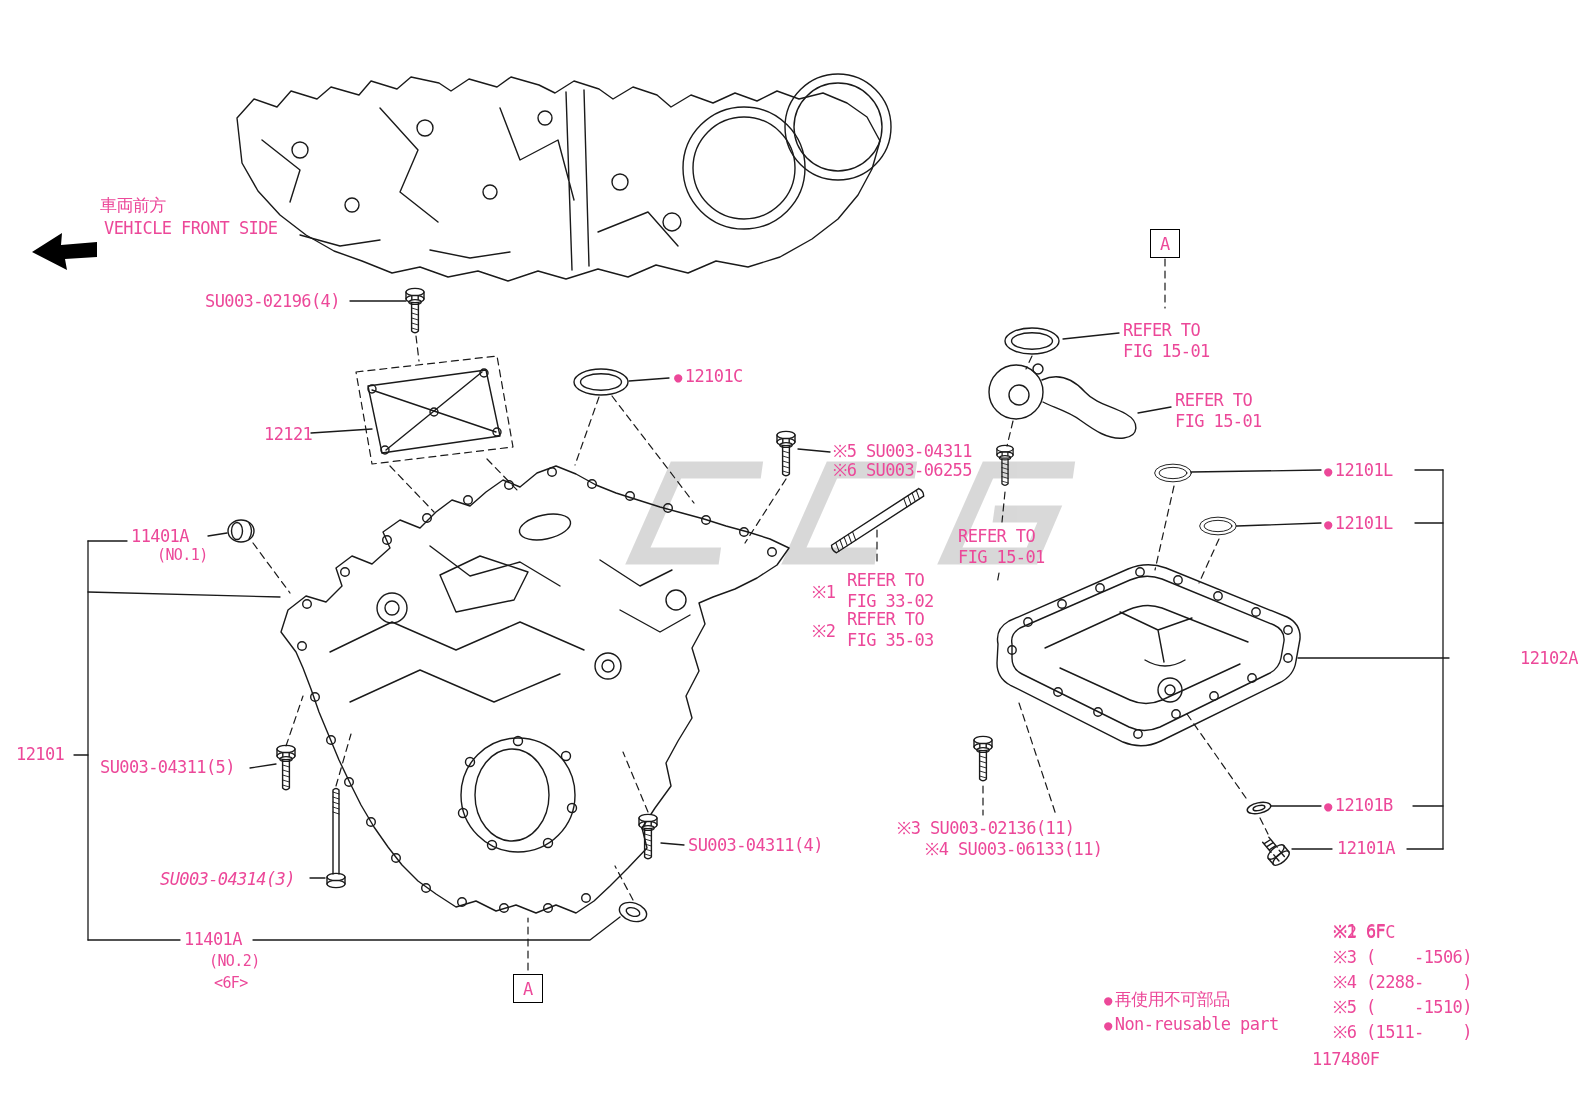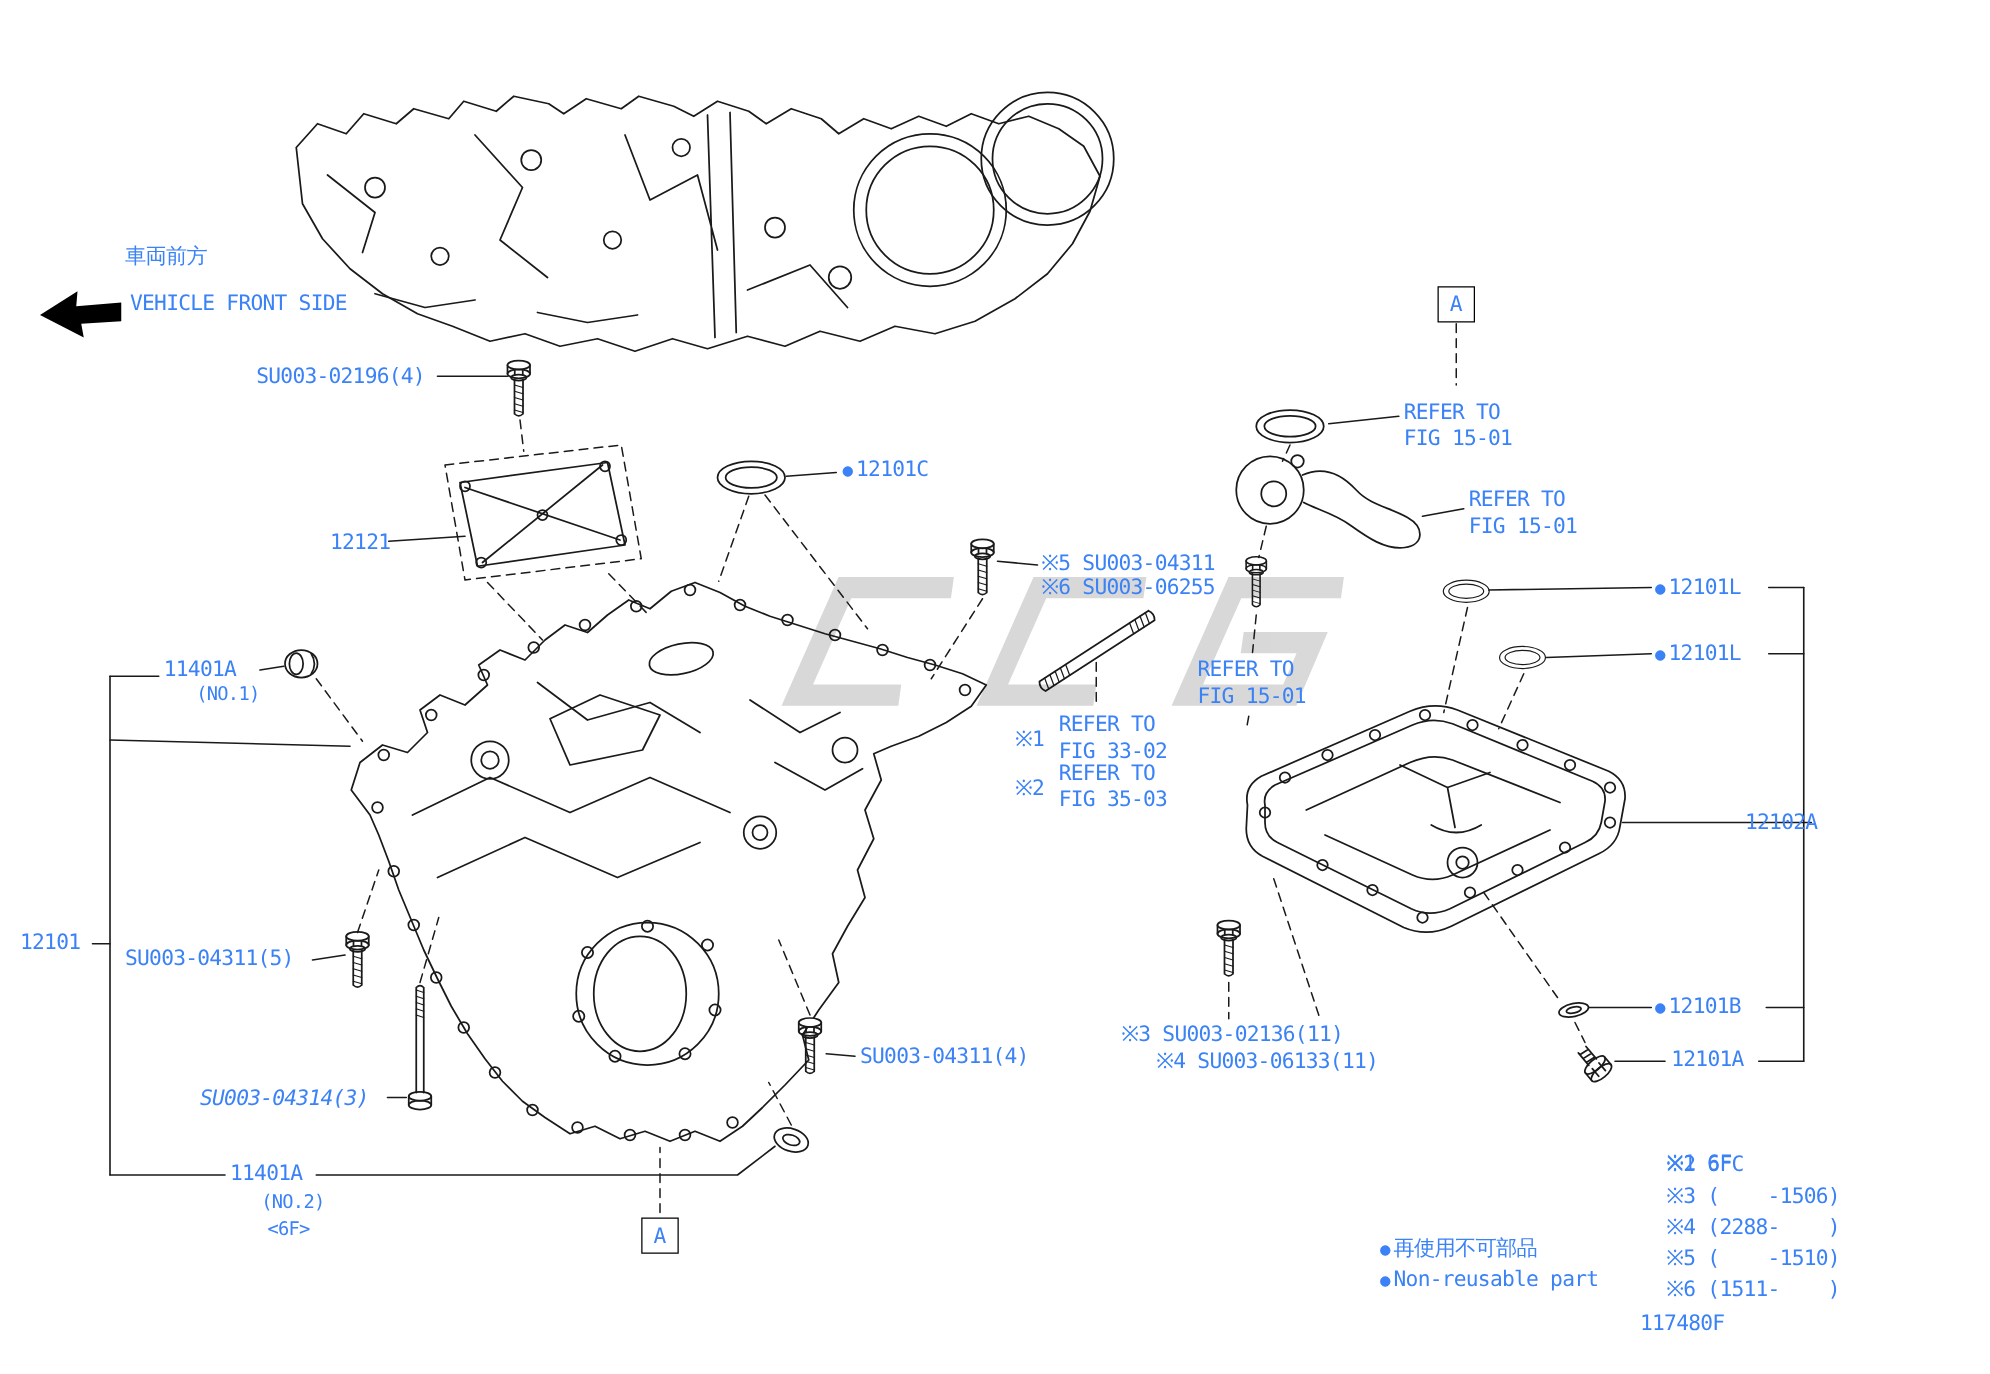--- a/index.html
+++ b/index.html
@@ -1,20 +1,20 @@
 <!DOCTYPE html>
 <html><head>
 <meta charset="utf-8">
 <style>
   * { margin:0; padding:0; box-sizing:border-box; }
   body { background:#ffffff; }
   .canvas {
     position:relative; width:1592px; height:1099px; background:#fff;
     font-family:"DejaVu Sans Mono","Liberation Mono",monospace;
-    color:#3b82f6; overflow:hidden;
+    color:#ec4899; overflow:hidden;
   }
   .art { position:absolute; left:0; top:0; width:1592px; height:1099px; }
   .lbl { position:absolute; font-size:17px; letter-spacing:-0.6px; white-space:pre; line-height:1.15; }
   .sm  { font-size:15px;margin-left:23px; }
   .bullet { font-size:14px; margin-right:3px; }
   .abox {
     position:absolute; width:30px; height:29px; border:1.7px solid #000;
     display:flex; align-items:center; justify-content:center; font-size:17px; background:#fff;
   }
 </style>
@@ -257,21 +257,21 @@
         <path d="M 983,786 L 983,815"></path>
         <path d="M 1019,703 L 1056,815"></path>
         <path d="M 1187,714 L 1246,798"></path>
         <path d="M 1260,818 L 1268,834"></path>
         <path d="M 877,530 L 877,565"></path>
       </g>
     </g>
   </svg>
 
   <div class="lbl" style="left:100px; top:196px;">車両前方</div>
-  <div class="lbl" style="left:104px; top:234px;text-align:center;">VEHICLE FRONT SIDE</div>
+  <div class="lbl" style="left:104px; top:219px;text-align:center;">VEHICLE FRONT SIDE</div>
 
   <div class="lbl" style="left:205px; top:292px;">SU003-02196(4)</div>
   <div class="lbl" style="left:264px; top:425px;">12121</div>
 
   <div class="lbl" style="left:674px; top:367px;"><span class="bullet">●</span><span>12101C</span></div>
 
   <div class="lbl" style="left:131px; top:527px;">11401A</div>
   <div class="lbl sm" style="left:134px; top:547px;">(NO.1)</div>
 
   <div class="lbl" style="left:16px; top:745px;">12101</div>
@@ -301,21 +301,21 @@
   <div class="abox" style="left:513px; top:974px;">A</div>
 
   <div class="lbl" style="left:1123px; top:321px;">REFER TO</div>
   <div class="lbl" style="left:1123px; top:342px;">FIG 15-01</div>
   <div class="lbl" style="left:1175px; top:391px;">REFER TO</div>
   <div class="lbl" style="left:1175px; top:412px;">FIG 15-01</div>
 
   <div class="lbl" style="left:1324px; top:461px;"><span class="bullet">●</span><span>12101L</span></div>
   <div class="lbl" style="left:1324px; top:514px;"><span class="bullet">●</span><span>12101L</span></div>
 
-  <div class="lbl" style="left:1396px; top:649px;">12102A</div>
+  <div class="lbl" style="left:1520px; top:649px;">12102A</div>
 
   <div class="lbl" style="left:1324px; top:796px;"><span class="bullet">●</span><span>12101B</span></div>
   <div class="lbl" style="left:1337px; top:839px;">12101A</div>
 
   <div class="lbl" style="left:897px; top:819px;">※3 SU003-02136(11)</div>
   <div class="lbl" style="left:897px; top:840px;margin-left:28px;">※4 SU003-06133(11)</div>
 
   <div class="lbl" style="left:1333px; top:898px;margin-top:24px;">※1 6F</div>
   <div class="lbl" style="left:1333px; top:923px;">※2 6FC</div>
   <div class="lbl" style="left:1333px; top:948px;">※3 (    -1506)</div>

